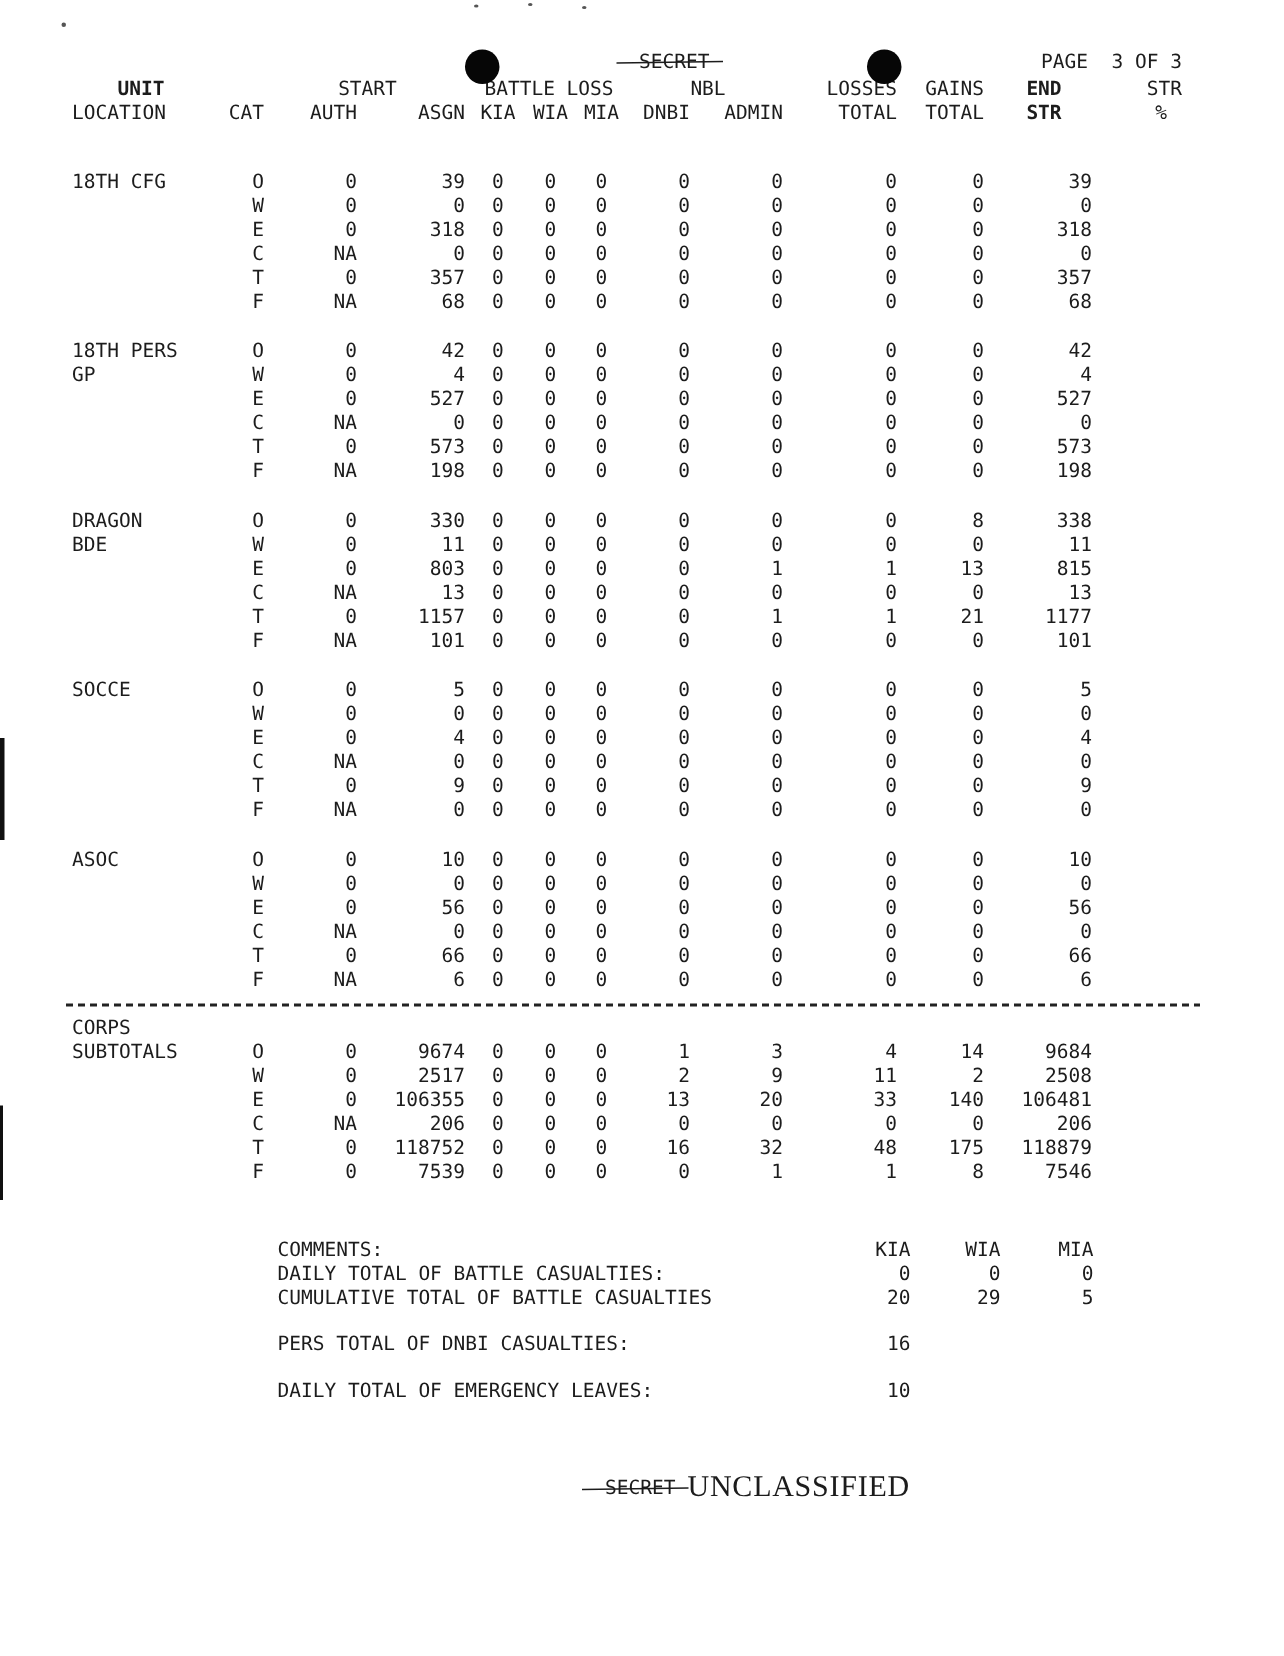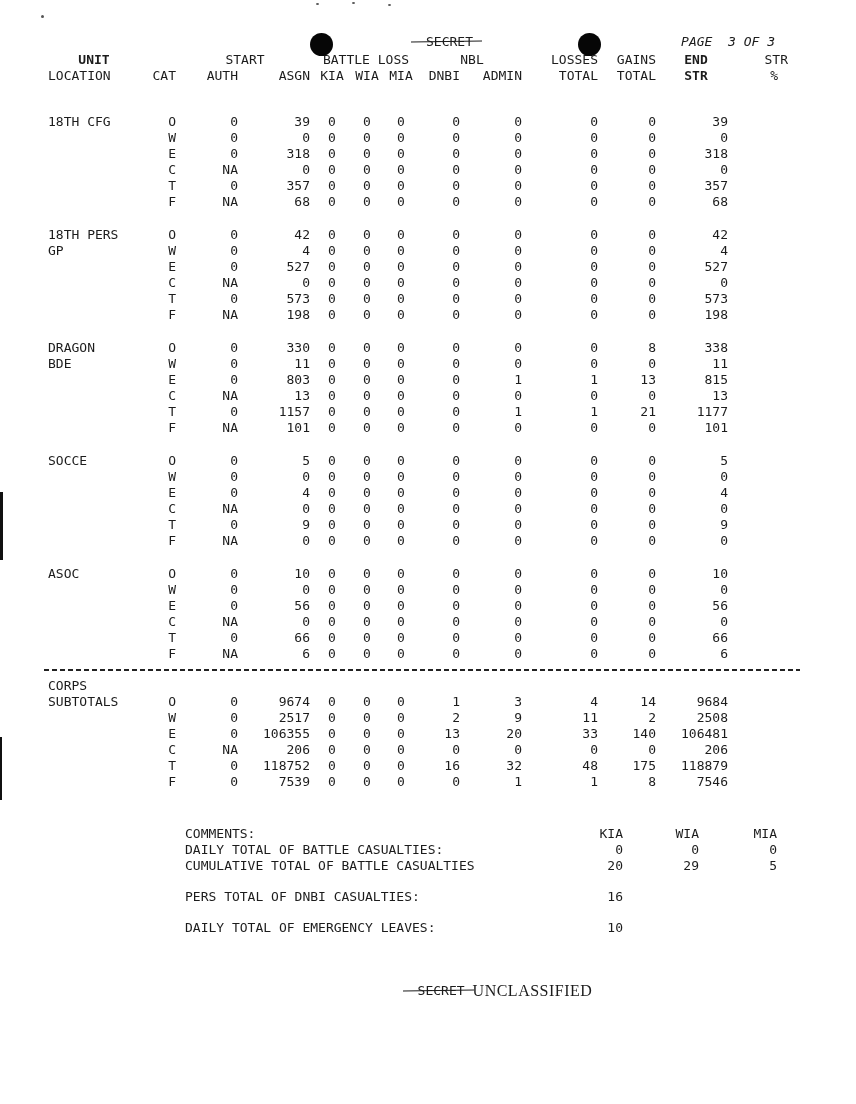--- a/index.html
+++ b/index.html
@@ -10,21 +10,21 @@
     font-size:13px;line-height:16px;
   }
   .doc{position:absolute;left:48px;top:34px;width:744px;}
   .topline{position:relative;height:18px;}
   .secret-top{position:absolute;left:378px;}
   .strike{position:relative;white-space:pre;display:inline-block;}
   .strike::after{
     content:"";position:absolute;left:-15px;right:-9px;top:7px;
     border-top:1.7px solid #1c1c1c;transform:rotate(-0.8deg);
   }
-  .pagenum{position:absolute;right:17px;white-space:pre;font-style:italic;}
+  .pagenum{position:absolute;right:4px;white-space:pre;}
   .trow{
     display:grid;height:16px;
     grid-template-columns:92px 36px 66px 72px 36px 34px 34px 46px 62px 76px 58px 72px 60px;
   }
   .gc1{grid-column:1}.gc2{grid-column:2}.gc3{grid-column:3}.gc4{grid-column:4}
   .gc5{grid-column:5}.gc6{grid-column:6}.gc7{grid-column:7}.gc8{grid-column:8}
   .gc9{grid-column:9}.gc10{grid-column:10}.gc11{grid-column:11}.gc12{grid-column:12}
   .gc13{grid-column:13}
   .sp-start{grid-column:3/5;text-align:center;}
   .sp-battle{grid-column:5/8;text-align:center;}
@@ -36,30 +36,30 @@
   .c-pct{text-align:right;padding-right:14px;}
   .h-ctr{text-align:center;font-weight:bold;}
   .gap-lg{height:30px;}
   .section-gap{height:17px;}
   .dash-sep{height:16px;position:relative;}
   .dash-sep::after{
     content:"";position:absolute;left:-4px;right:-8px;top:7px;height:2px;
     background:repeating-linear-gradient(90deg,#222 0 5px,transparent 5px 8px);
   }
   .comments{margin-left:137px;margin-top:36px;}
-  .crow{display:grid;grid-template-columns:380px 44px 60px 62px;height:16px;gap:16px;}
+  .crow{display:grid;grid-template-columns:380px 44px 60px 62px;height:16px;}
   .c-label{white-space:pre;}
   .c-val{text-align:right;padding-right:2px;}
   .cgap{height:15px;}
   .footer{
     margin-top:46px;display:flex;justify-content:center;align-items:baseline;
     gap:8px;transform:translateX(85px);
   }
   .unclass{
-    font-family:"Liberation Serif",serif;font-size:16px;letter-spacing:.5px;
+    font-family:"Liberation Serif",serif;font-size:20px;letter-spacing:.5px;
     position:relative;top:1px;
   }
   .hole{position:absolute;width:23px;height:23px;border-radius:50%;background:#060606;z-index:3;}
   .edge-mark{position:absolute;left:0;background:#101010;z-index:3;}
   .speck{position:absolute;background:#555;border-radius:50%;z-index:3;}
 </style>
 </head>
 <body style="color: rgb(28, 28, 28); background: rgb(255, 255, 255);">
 
 <div class="hole" style="left:310px;top:33px;"></div>

